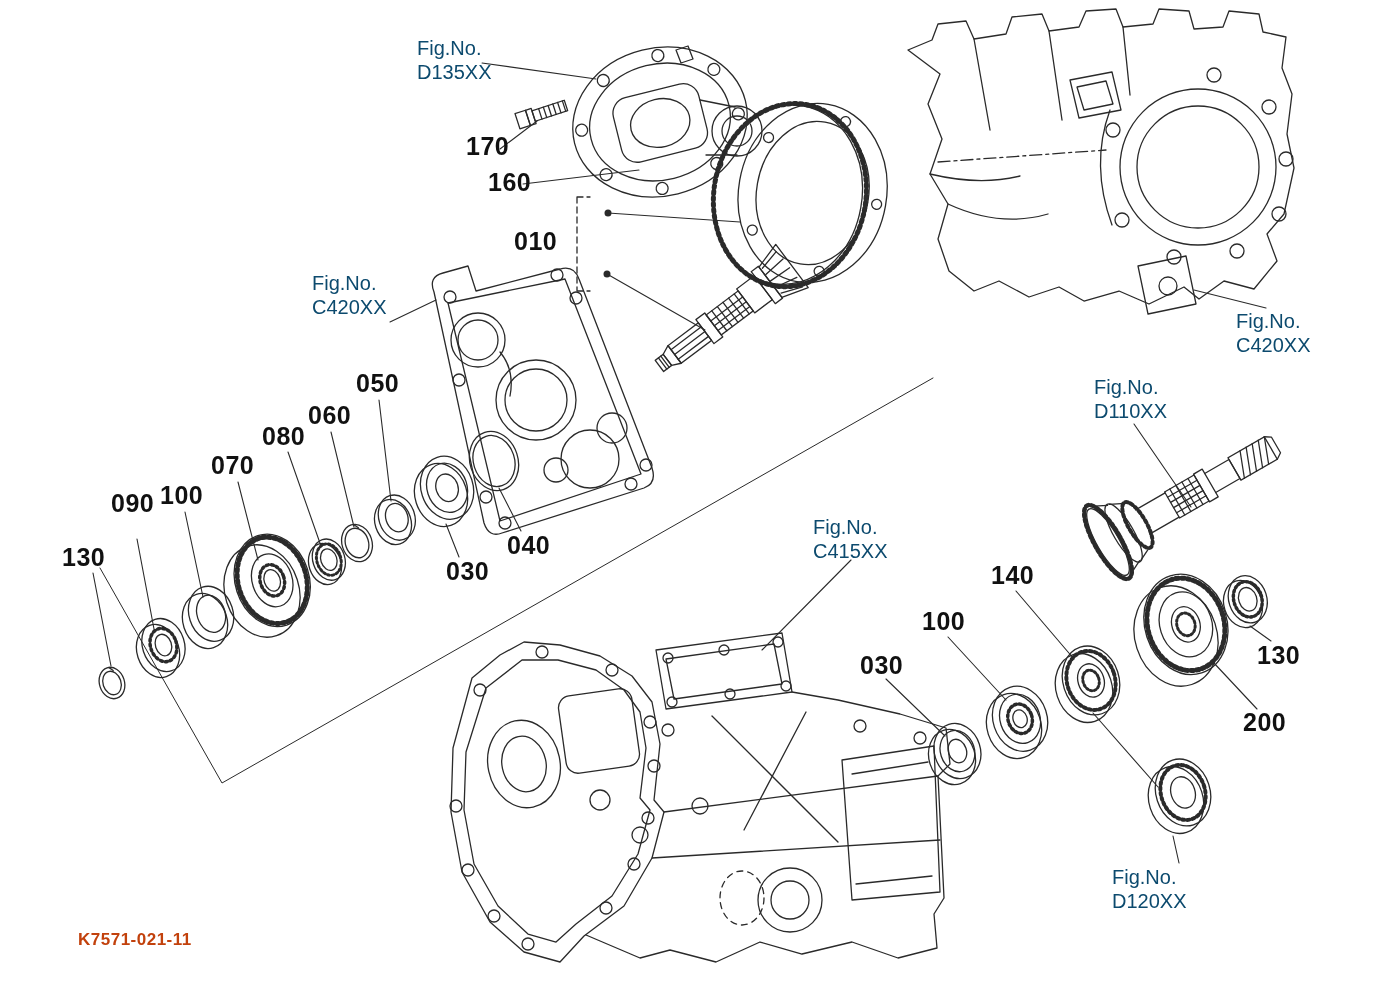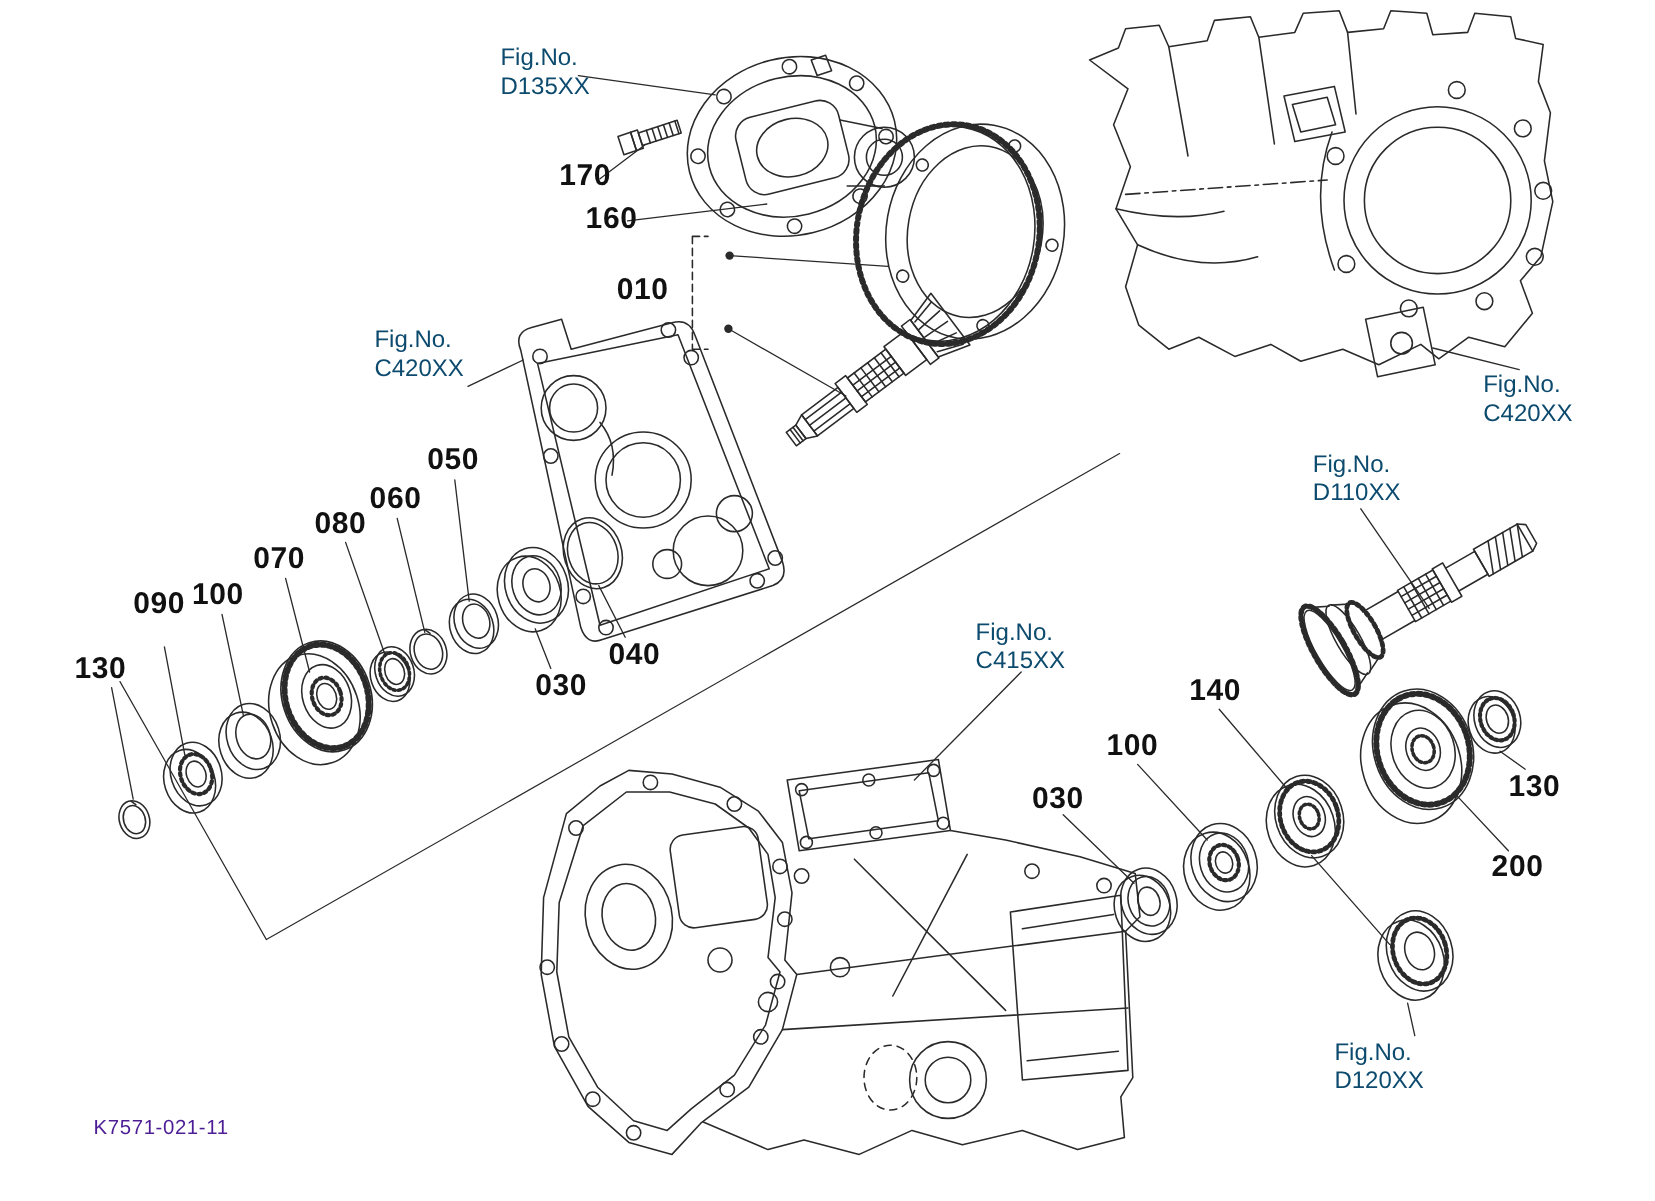--- a/index.html
+++ b/index.html
@@ -25,22 +25,22 @@
     font-size:20px;
     font-weight:400;
     color:#0c4a6e;
     line-height:24px;
     white-space:nowrap;
   }
   .figref span{display:block;}
   .drawing-number{
     position:absolute;
     font-size:17px;
-    font-weight:400;
-    color:#4c1d95;
+    font-weight:700;
+    color:#c2410c;
     letter-spacing:0.5px;
     white-space:nowrap;
   }
 </style>
 </head>
 <body>
 
 <div class="stage">
 
   <svg width="1379" height="1001" viewBox="0 0 1379 1001">

